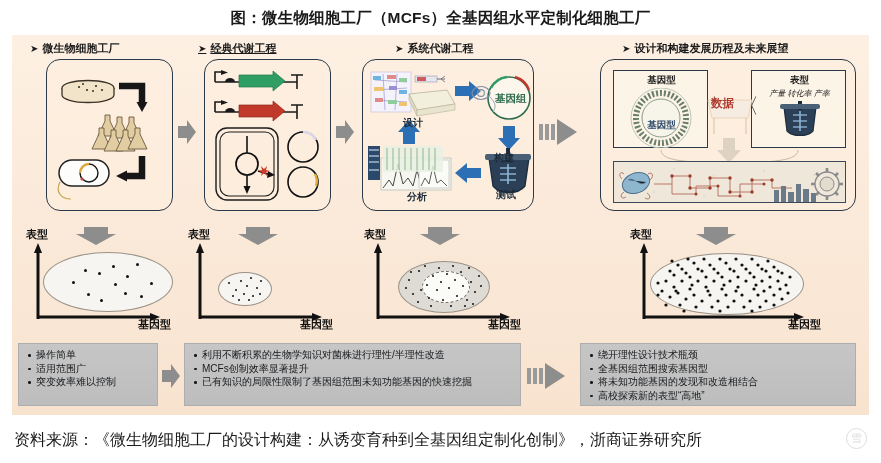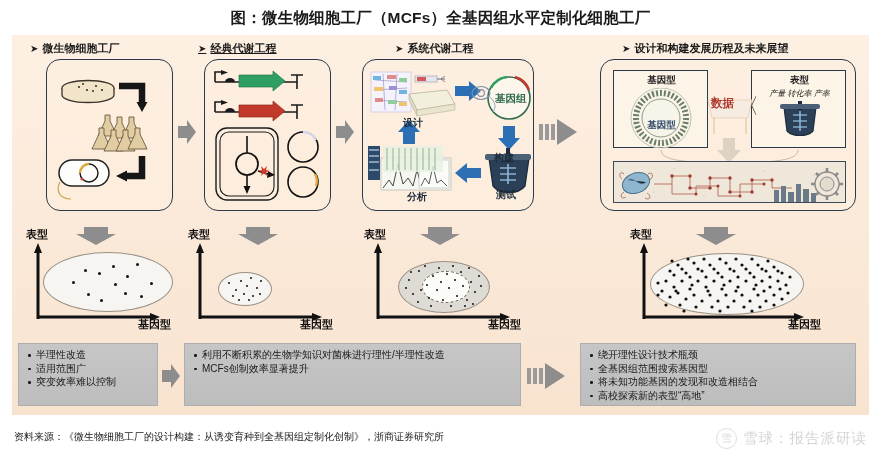--- a/index.html
+++ b/index.html
@@ -59,21 +59,21 @@
     font-size:10px;color:#17191c;line-height:13.6px;white-space:nowrap;
     position:relative;padding-left:11px;
   }
   .bbox li:before{
     content:"";position:absolute;left:3px;top:6px;width:2.6px;height:2.6px;
     border-radius:50%;background:#17191c;
   }
   .bbox.wide li{font-size:10px;}
   
   #src{
-    position:absolute;left:14px;top:430px;font-size:10px;color:#1a1a1a;
+    position:absolute;left:14px;top:430px;font-size:16px;color:#1a1a1a;
     white-space:nowrap;
   }
   #watermark{
     position:absolute;right:14px;top:425px;height:26px;
     display:flex;align-items:center;gap:6px;opacity:.42;
   }
   #watermark .wmtext{font-size:14.5px;color:#9a9a9a;white-space:nowrap;letter-spacing:1px;}
   #wm-logo{width:19px;height:19px;border-radius:50%;border:1.6px solid #adadad;
     display:flex;align-items:center;justify-content:center;font-size:11px;color:#adadad;}
   
@@ -613,36 +613,37 @@
           <circle cx="70" cy="58" r="1.6"></circle>
         <circle cx="158" cy="62" r="1.6"></circle>
           <circle cx="102" cy="58" r="1.6"></circle>
           <circle cx="134" cy="58" r="1.6"></circle>
       </g>
     </svg>
   </div>
 
   <div class="bbox" style="left:6px;top:308px;width:140px;height:63px;">
     <ul>
-      <li>半理性改造</li>
+      <li>操作简单</li>
       <li>适用范围广</li>
       <li>突变效率难以控制</li>
     </ul>
   </div>
 
   <div class="gap-arrow" style="left:150px;top:328px;">
     <svg width="18" height="26">
         <path d="M0 7 L9 7 L9 1 L18 13 L9 25 L9 19 L0 19 Z" fill="#8d8d8d"></path>
       </svg>
   </div>
 
   <div class="bbox wide" style="left:172px;top:308px;width:337px;height:63px;">
     <ul>
       <li>利用不断积累的生物学知识对菌株进行理性/半理性改造</li>
       <li>MCFs创制效率显著提升</li>
+      <li>已有知识的局限性限制了基因组范围未知功能基因的快速挖掘</li>
     </ul>
   </div>
 
   <div class="gap-arrow" style="left:515px;top:324px;">
     <svg width="40" height="34">
       <g fill="#9a9a9a">
         <rect x="0" y="9" width="4" height="16"></rect>
           <rect x="6" y="9" width="4" height="16"></rect>
         <rect x="12" y="9" width="4" height="16"></rect>
       </g>
@@ -658,14 +659,13 @@
       <li>高校探索新的表型“高地”</li>
     </ul>
   </div>
 
 </div>
 
 <div id="src">资料来源：《微生物细胞工厂的设计构建：从诱变育种到全基因组定制化创制》，浙商证券研究所</div>
 
 <div id="watermark">
   <div id="wm-logo">雪</div>
-  <div class="wmtext">雪球：报告派研读</div>
 </div>
 
 </body></html>

